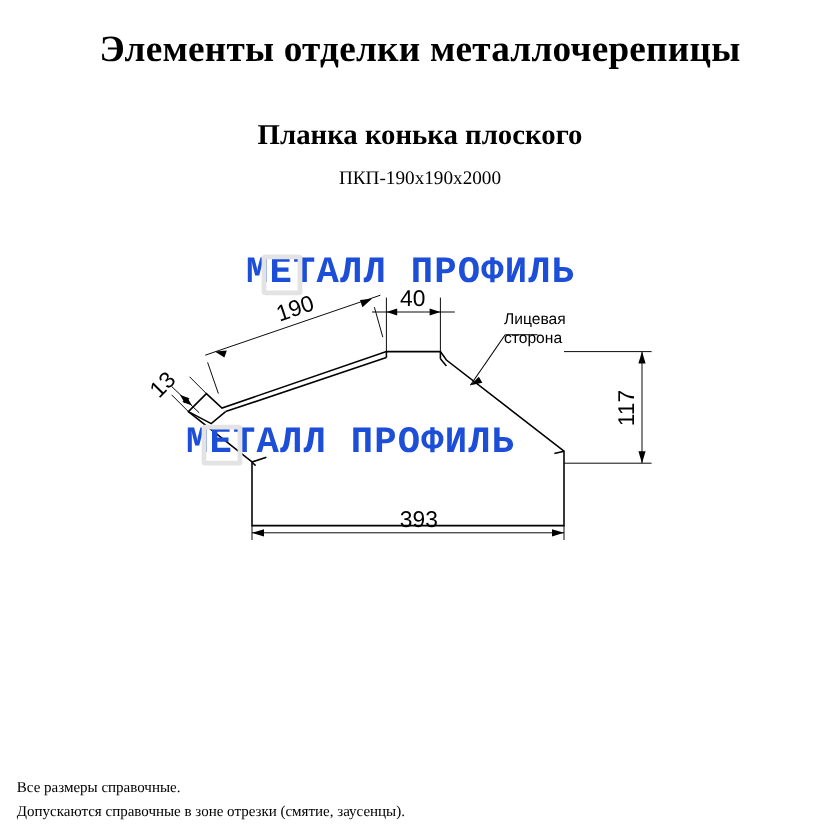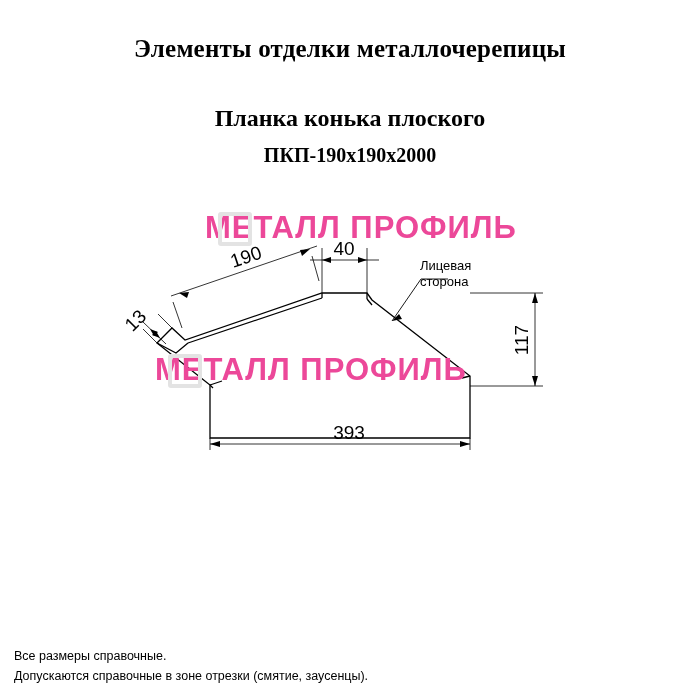--- a/index.html
+++ b/index.html
@@ -21,54 +21,54 @@
   }
   .title-block {
     position: absolute;
     top: 22px;
     left: 0;
     width: 700px;
     text-align: center;
   }
   .title-main {
     font-family: "Liberation Serif", serif;
-    font-size: 25px;
+    font-size: 31px;
     font-weight: bold;
     letter-spacing: 0.2px;
-    margin: 12px;
+    margin: 0;
     line-height: 1.2;
   }
   .title-sub {
     font-family: "Liberation Serif", serif;
     font-size: 24px;
     font-weight: bold;
     margin: 0;
     margin-top: 38px;
     line-height: 1.35;
   }
   .title-code {
     font-family: "Liberation Serif", serif;
-    font-size: 20px;
-    font-weight: bold;
+    font-size: 16px;
+    font-weight: normal;
     margin: 0;
     margin-top: 8px;
     line-height: 1.35;
   }
   .drawing {
     position: absolute;
     top: 150px;
     left: 0;
     width: 700px;
     height: 380px;
   }
   .watermark {
     position: absolute;
-    font-family: Liberation Sans, sans-serif;
+    font-family: Liberation Mono, monospace;
     font-weight: bold;
-    color: #ec4899;
+    color: #1d4ed8;
     white-space: nowrap;
     pointer-events: none;
     user-select: none;
   }
   .wm1 {
     top: 60px;
     left: 205px;
     font-size: 31px;
     letter-spacing: 1px;
   }
@@ -92,21 +92,21 @@
   .wm-logo2 {
     top: 204px;
     left: 168px;
     width: 26px;
     height: 26px;
   }
   .footer {
     position: absolute;
     left: 14px;
     bottom: 14px;
-    font-family: Liberation Sans, sans-serif;
+    font-family: Liberation Serif, serif;
     font-size: 12.5px;
     line-height: 1.55;
     color: #000;
   }
   .footer div {
     white-space: nowrap;
   }
   svg text {
     font-family: "Liberation Sans", sans-serif;
     fill: #000;

